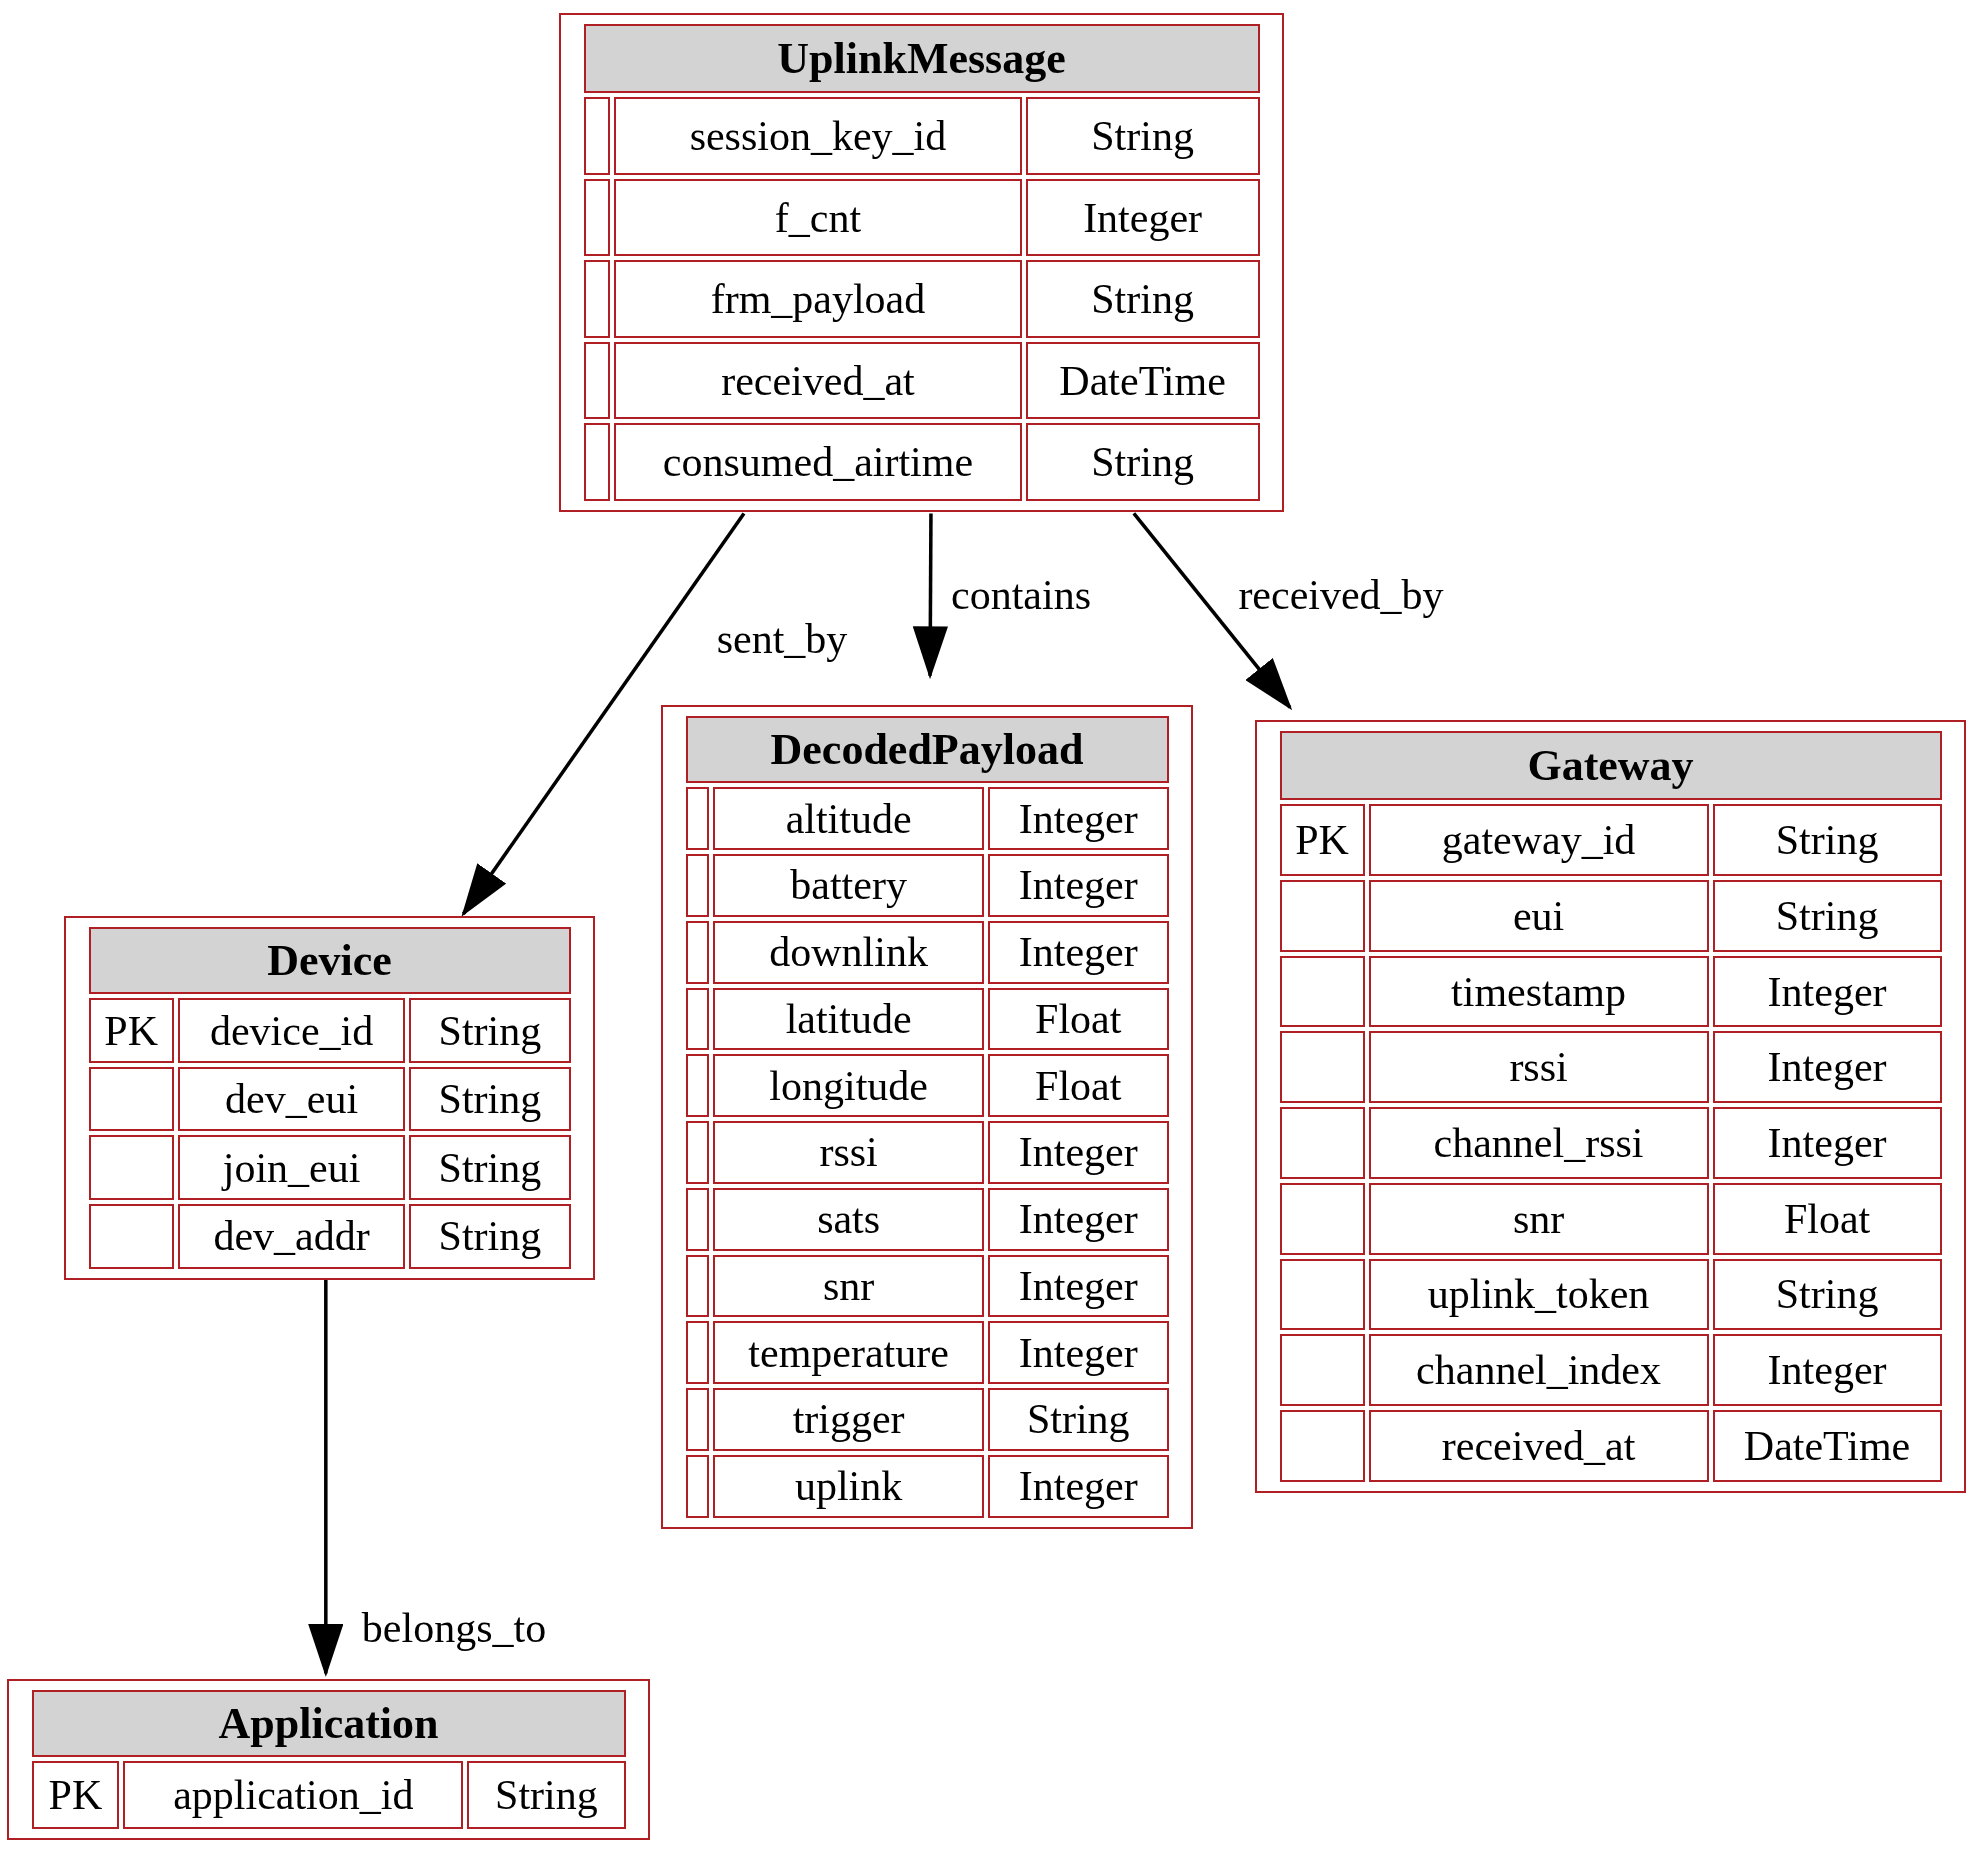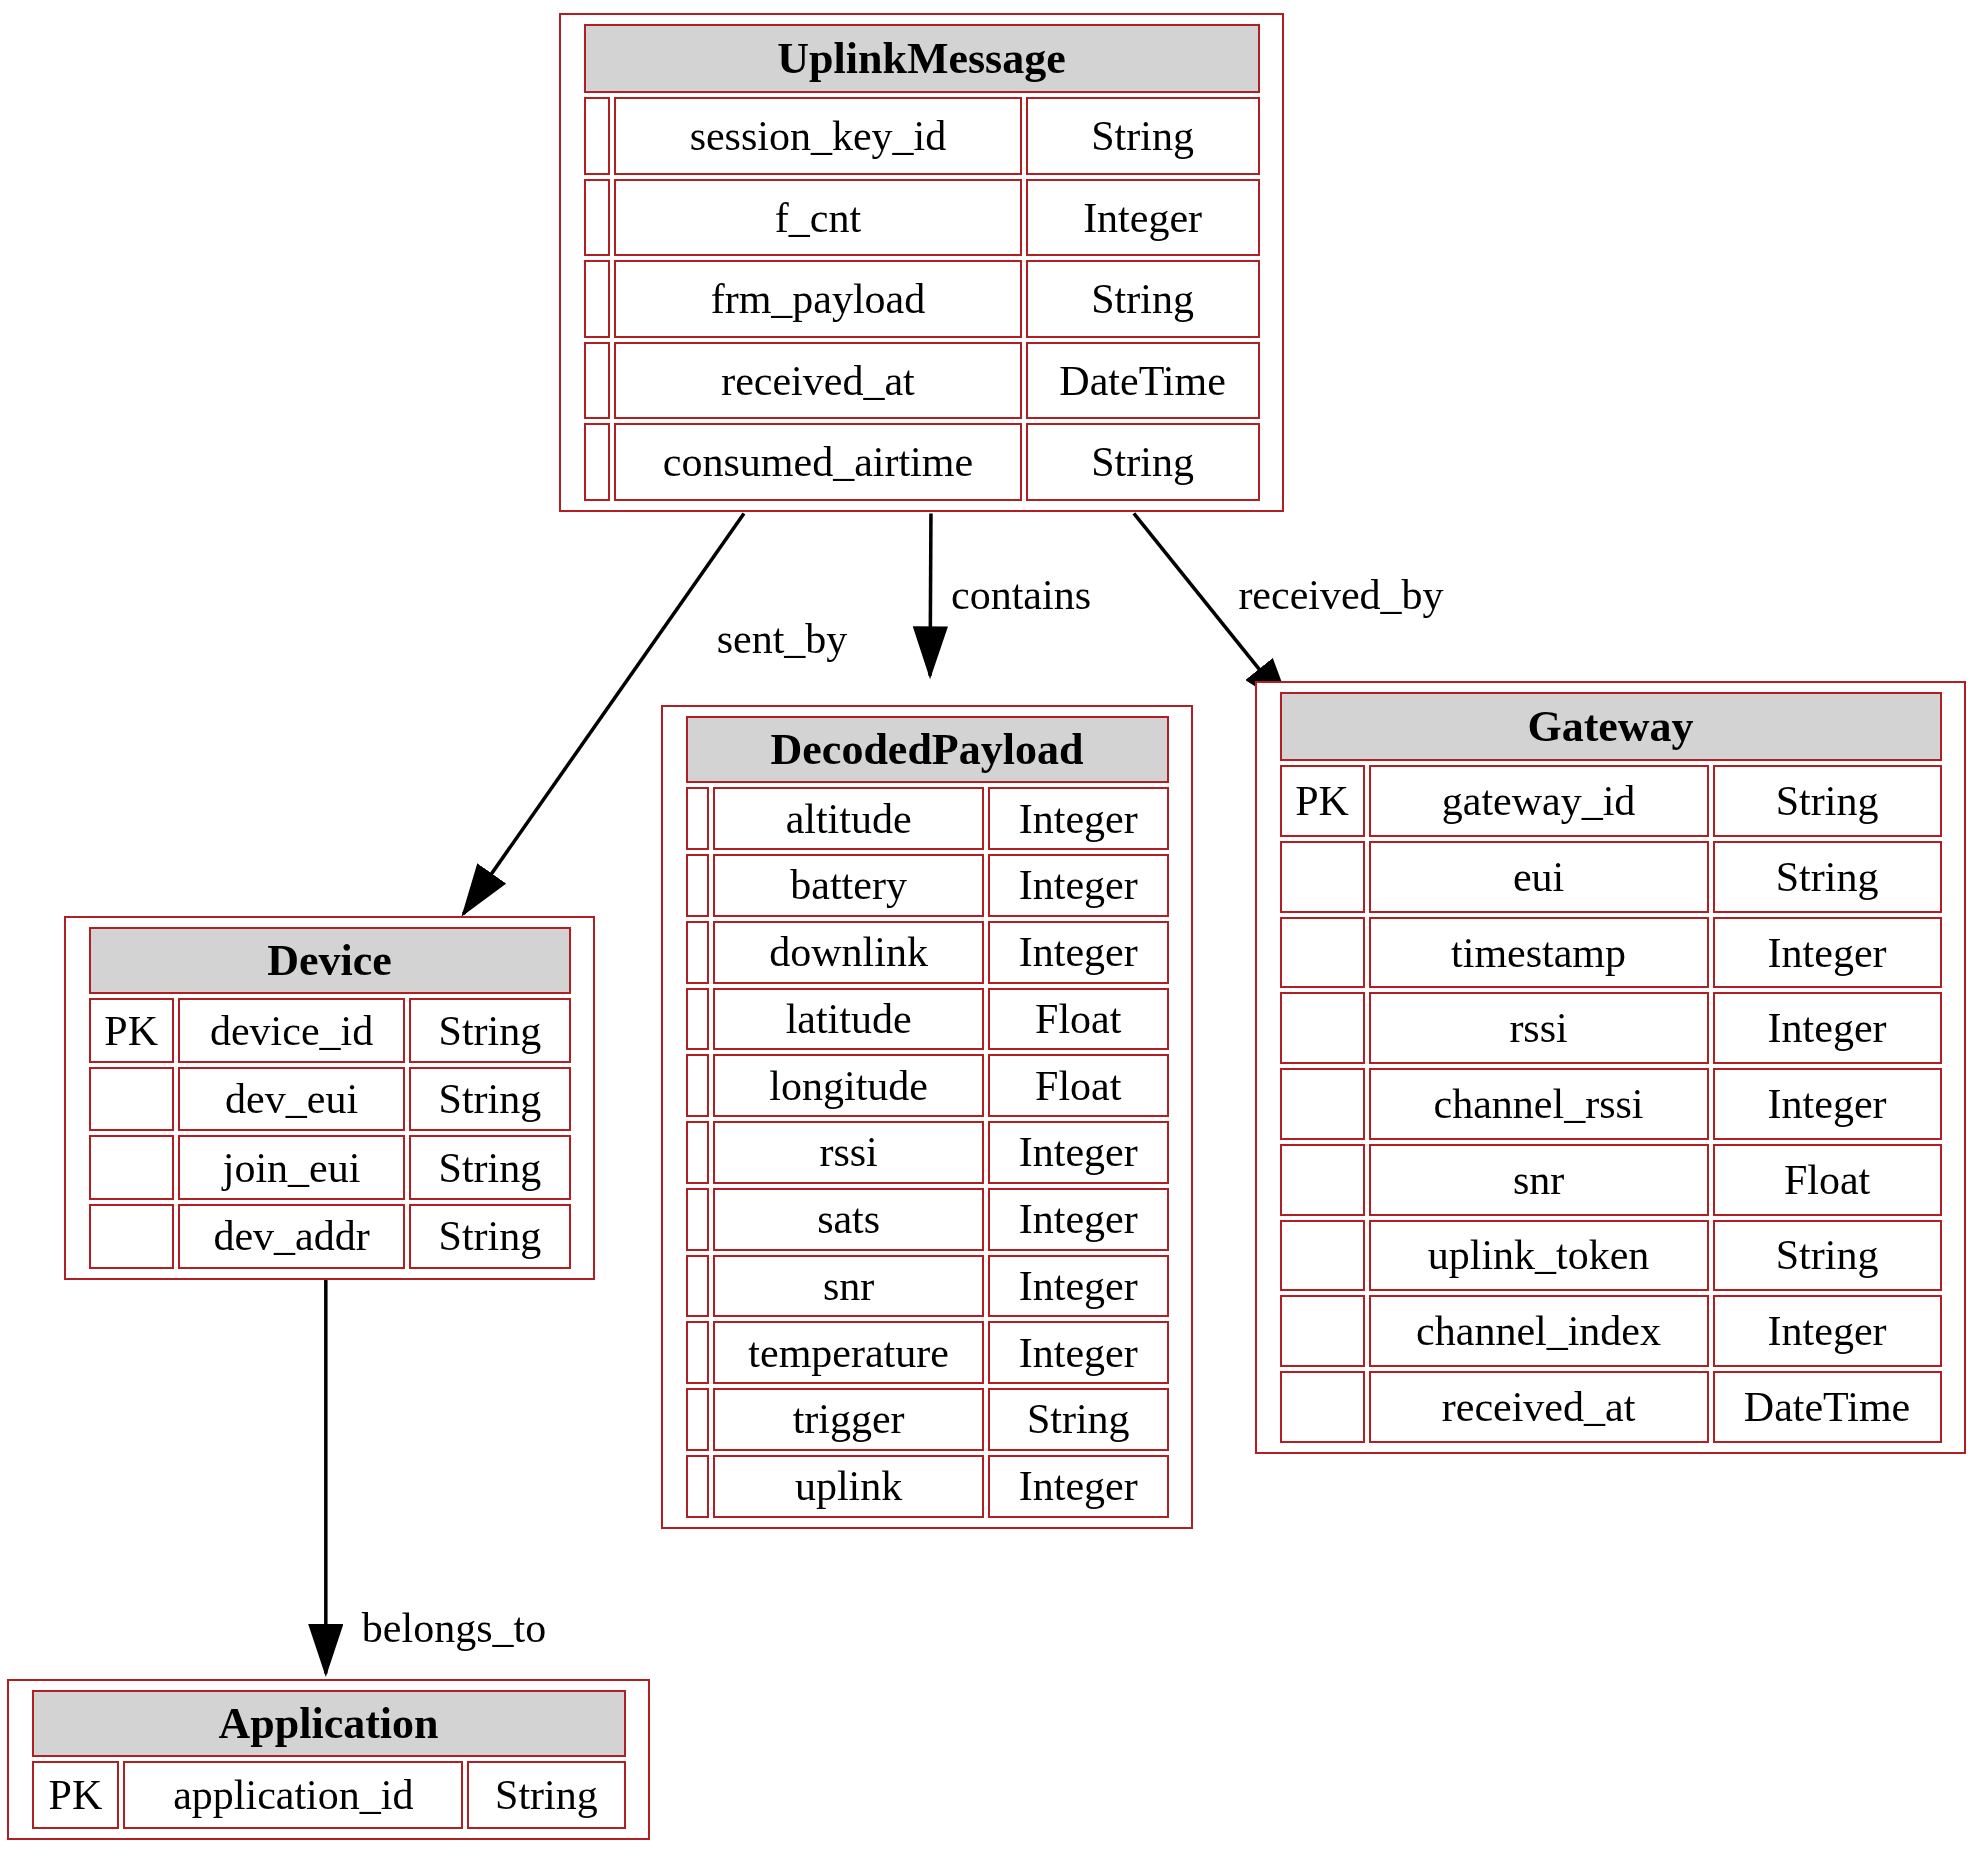--- a/index.html
+++ b/index.html
@@ -185,21 +185,21 @@
             <td>String</td>
           </tr>
           <tr>
             <td></td>
             <td>uplink</td>
             <td>Integer</td>
           </tr>
         </tbody>
       </table>
     </div>
-    <div class="entity" style="left: 1255px; top: 681px; width: 711px; height: 773px;">
+    <div class="entity" style="left: 1255px; top: 720px; width: 711px; height: 773px;">
       <table>
         <colgroup>
           <col class="c-key" style="width: 13%;">
           <col class="c-name" style="width: 52%;">
           <col class="c-type" style="width: 35%;">
         </colgroup>
         <thead>
           <tr>
             <th colspan="3" class="entity-title" style="height: 69px;">Gateway</th>
           </tr>

